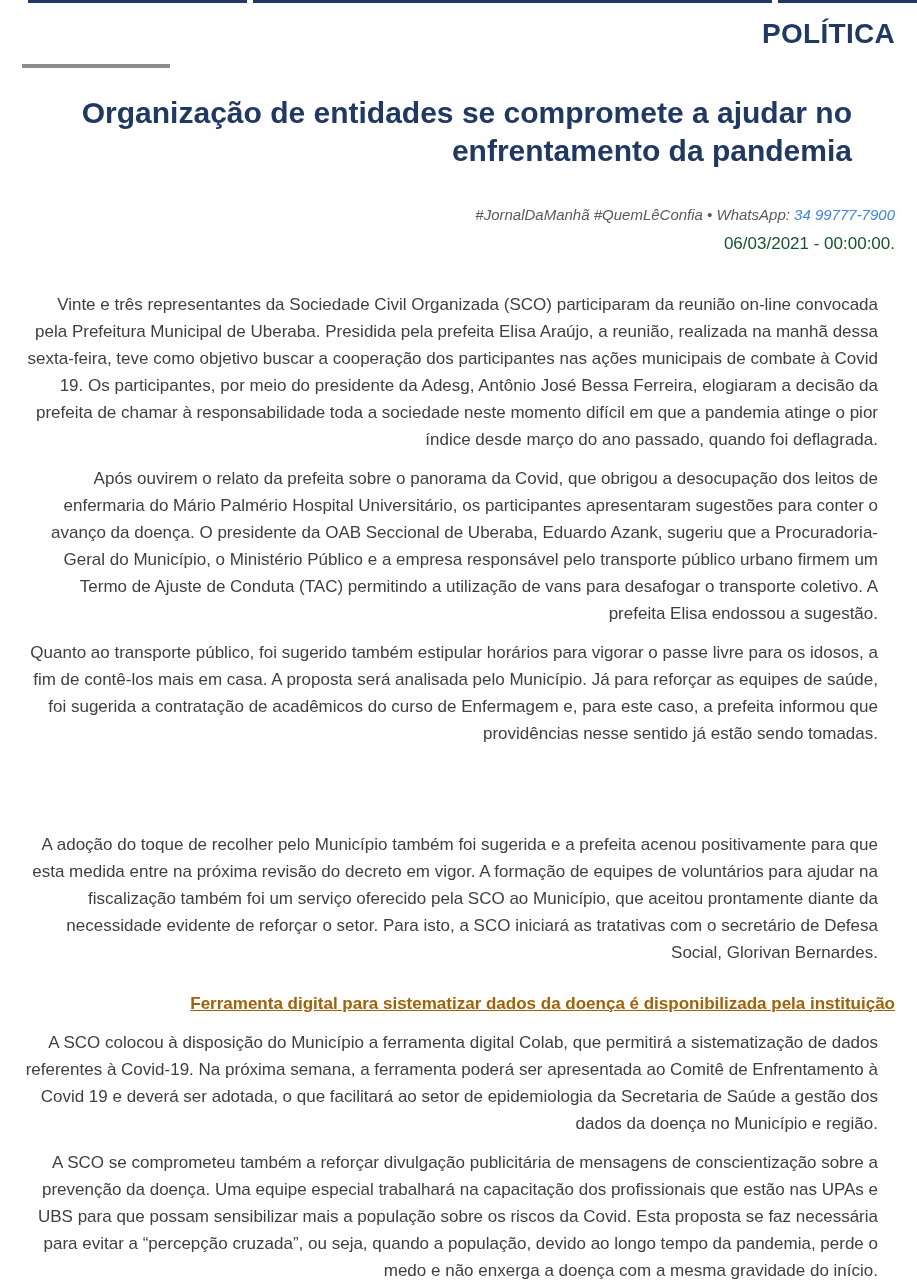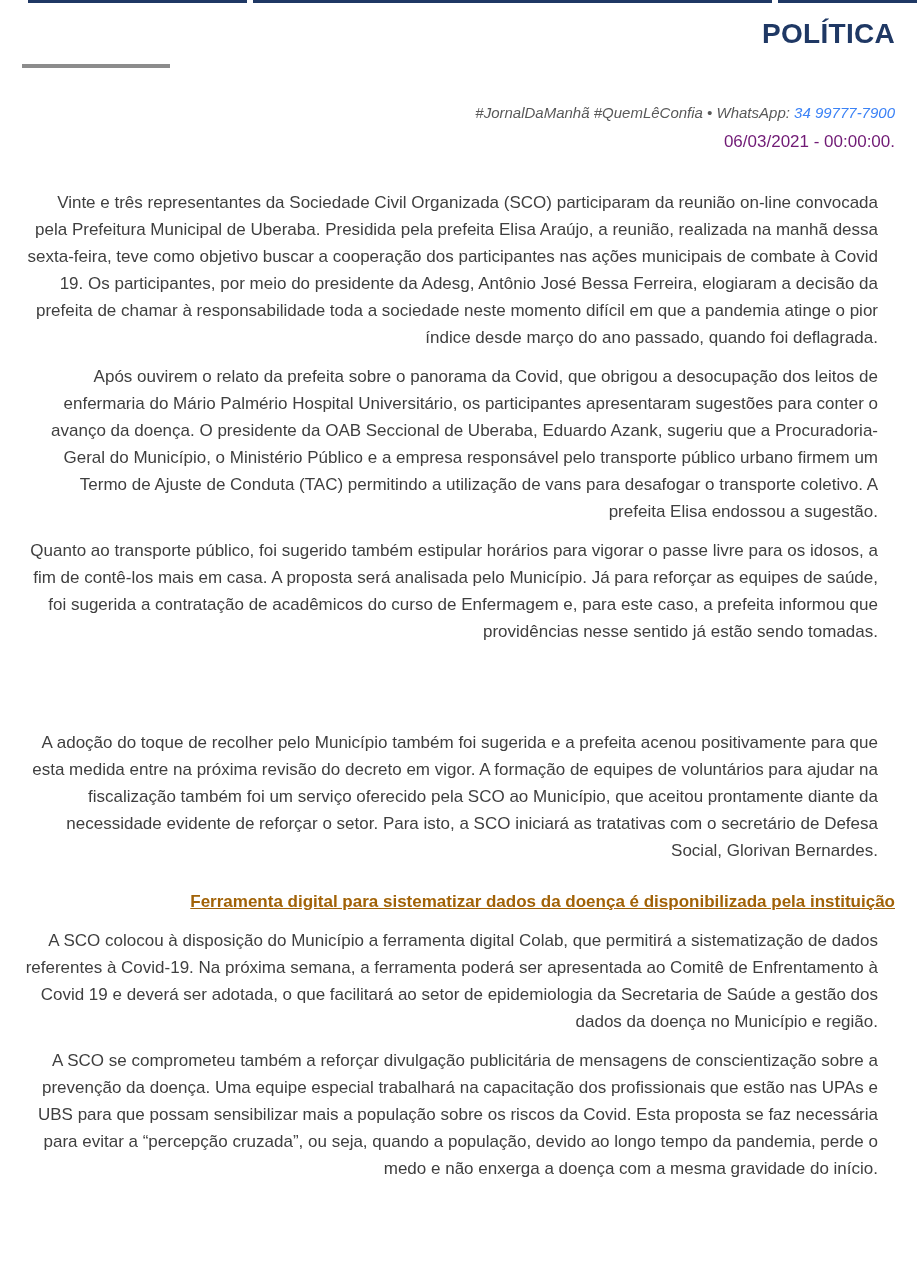--- a/index.html
+++ b/index.html
@@ -59,21 +59,21 @@
   }
   .meta-line .whatsapp-link {
     color: #3b82f6;
     text-decoration: none;
     font-style: italic;
     cursor: pointer;
   }
   .date-line {
     margin-top: 11px;
     font-size: 17px;
-    color: #701a75;
+    color: #14532d;
   }
   .article-body { margin-top: 37px; max-width: 880px; }
   .article-body p {
     font-size: 17px;
     line-height: 27px;
     margin: 0 17px 12px 0;
     color: #3f3f3f;
   }
   .embed-spacer { height: 72px; }
   .subheading {
@@ -92,20 +92,21 @@
   <div class="gap gap-1"></div>
   <div class="gap gap-2"></div>
 </div>
 
 <div class="page">
 
   <h2 class="category">POLÍTICA</h2>
 
   <div class="category-divider"></div>
 
+  <h1 class="article-title">Organização de entidades se compromete a ajudar no enfrentamento da pandemia</h1>
 
   <div class="meta-line">
     <span>#JornalDaManhã #QuemLêConfia • WhatsApp: </span><a class="whatsapp-link">34 99777-7900</a>
   </div>
 
   <div class="date-line">06/03/2021 - 00:00:00.</div>
 
   <div class="article-body">
     <p>Vinte e três representantes da Sociedade Civil Organizada (SCO) participaram da reunião on-line convocada pela Prefeitura Municipal de Uberaba. Presidida pela prefeita Elisa Araújo, a reunião, realizada na manhã dessa sexta-feira, teve como objetivo buscar a cooperação dos participantes nas ações municipais de combate à Covid 19. Os participantes, por meio do presidente da Adesg, Antônio José Bessa Ferreira, elogiaram a decisão da prefeita de chamar à responsabilidade toda a sociedade neste momento difícil em que a pandemia atinge o pior índice desde março do ano passado, quando foi deflagrada.</p>
     <p>Após ouvirem o relato da prefeita sobre o panorama da Covid, que obrigou a desocupação dos leitos de enfermaria do Mário Palmério Hospital Universitário, os participantes apresentaram sugestões para conter o avanço da doença. O presidente da OAB Seccional de Uberaba, Eduardo Azank, sugeriu que a Procuradoria-Geral do Município, o Ministério Público e a empresa responsável pelo transporte público urbano firmem um Termo de Ajuste de Conduta (TAC) permitindo a utilização de vans para desafogar o transporte coletivo. A prefeita Elisa endossou a sugestão.</p>

